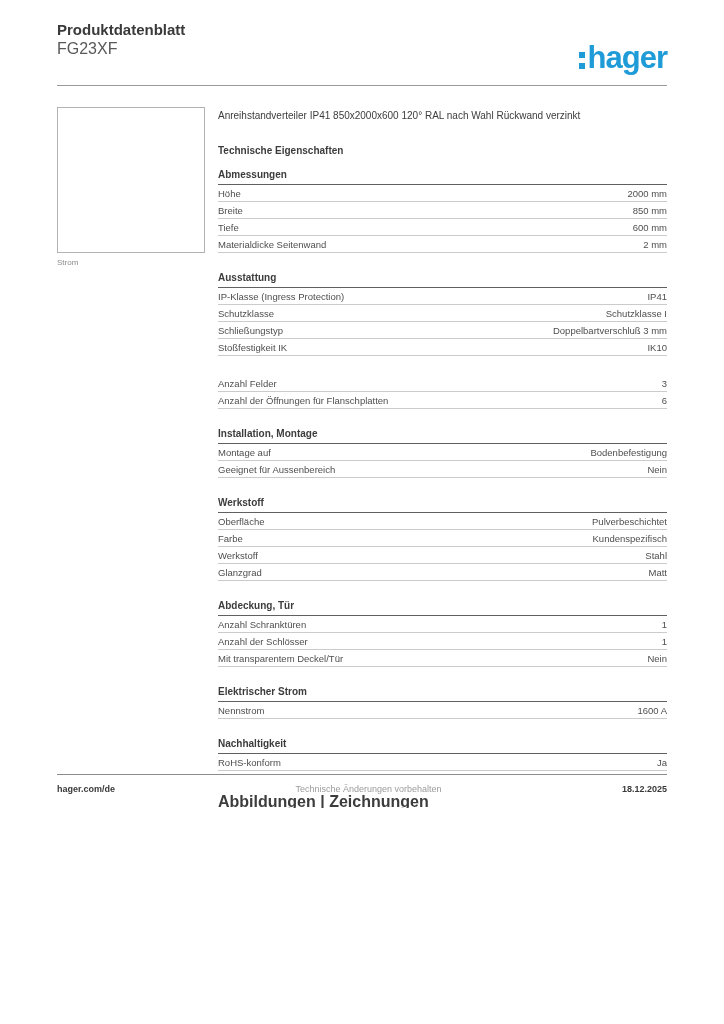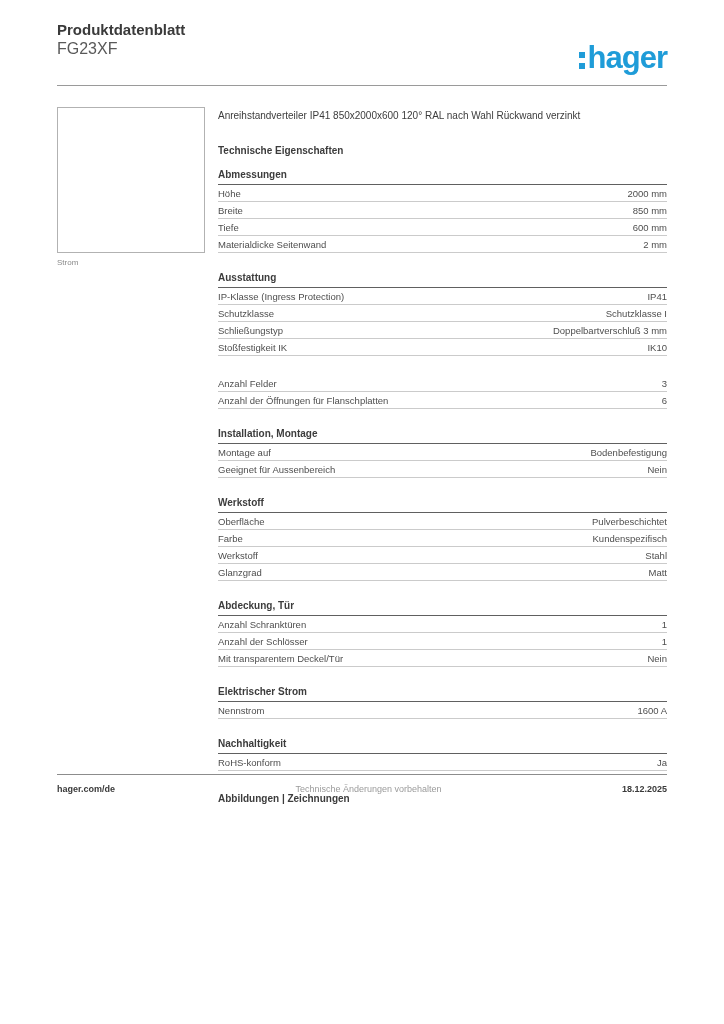--- a/index.html
+++ b/index.html
@@ -26,21 +26,21 @@
   .image-caption { margin-top:5px; font-size:8px; color:#8a8a8a; }
   .main { flex:1; min-width:0; }
   .product-title { font-size:10px; font-weight:normal; color:#3c3c3c; margin-top:3px; white-space:nowrap; }
   .tech-heading { font-size:10px; font-weight:bold; color:#3c3c3c; margin-top:24px; }
   .group { margin-top:19px; }
   .group:first-child { margin-top:13px; }
   .group-title { font-size:10px; font-weight:bold; color:#3c3c3c; padding-bottom:4px; border-bottom:1px solid #606060; }
   .row { display:flex; justify-content:space-between; align-items:baseline; padding:2.5px 0; border-bottom:1px solid #cbcbcb; font-size:9.5px; color:#4e4e4e; }
   .row .lbl { text-align:left; }
   .row .val { text-align:right; padding-left:12px; white-space:nowrap; }
-  .drawings-heading { font-size:10px; font-weight:bold; color:#3c3c3c; margin-top:22px; }
+  .drawings-heading { font-size:16px; font-weight:bold; color:#3c3c3c; margin-top:22px; }
   .drawing-box { width:227px; height:231px; border:1px solid #b2b2b2; margin-top:8px; background:#ffffff; }
   .drawing-box svg { display:block; }
   
   .footer { position:absolute; left:57px; right:57px; bottom:14px; }
   .footer-rule { border-bottom:1.5px solid #8c8c8c; }
   .footer-row { display:flex; justify-content:space-between; align-items:baseline; margin-top:9px; font-size:9px; }
   .f-left { font-weight:bold; color:#3a3a3a; text-decoration:none;text-align:right; }
   .f-center { color:#9b9b9b; }
   .f-right { font-weight:bold; color:#3a3a3a; }
 </style>

